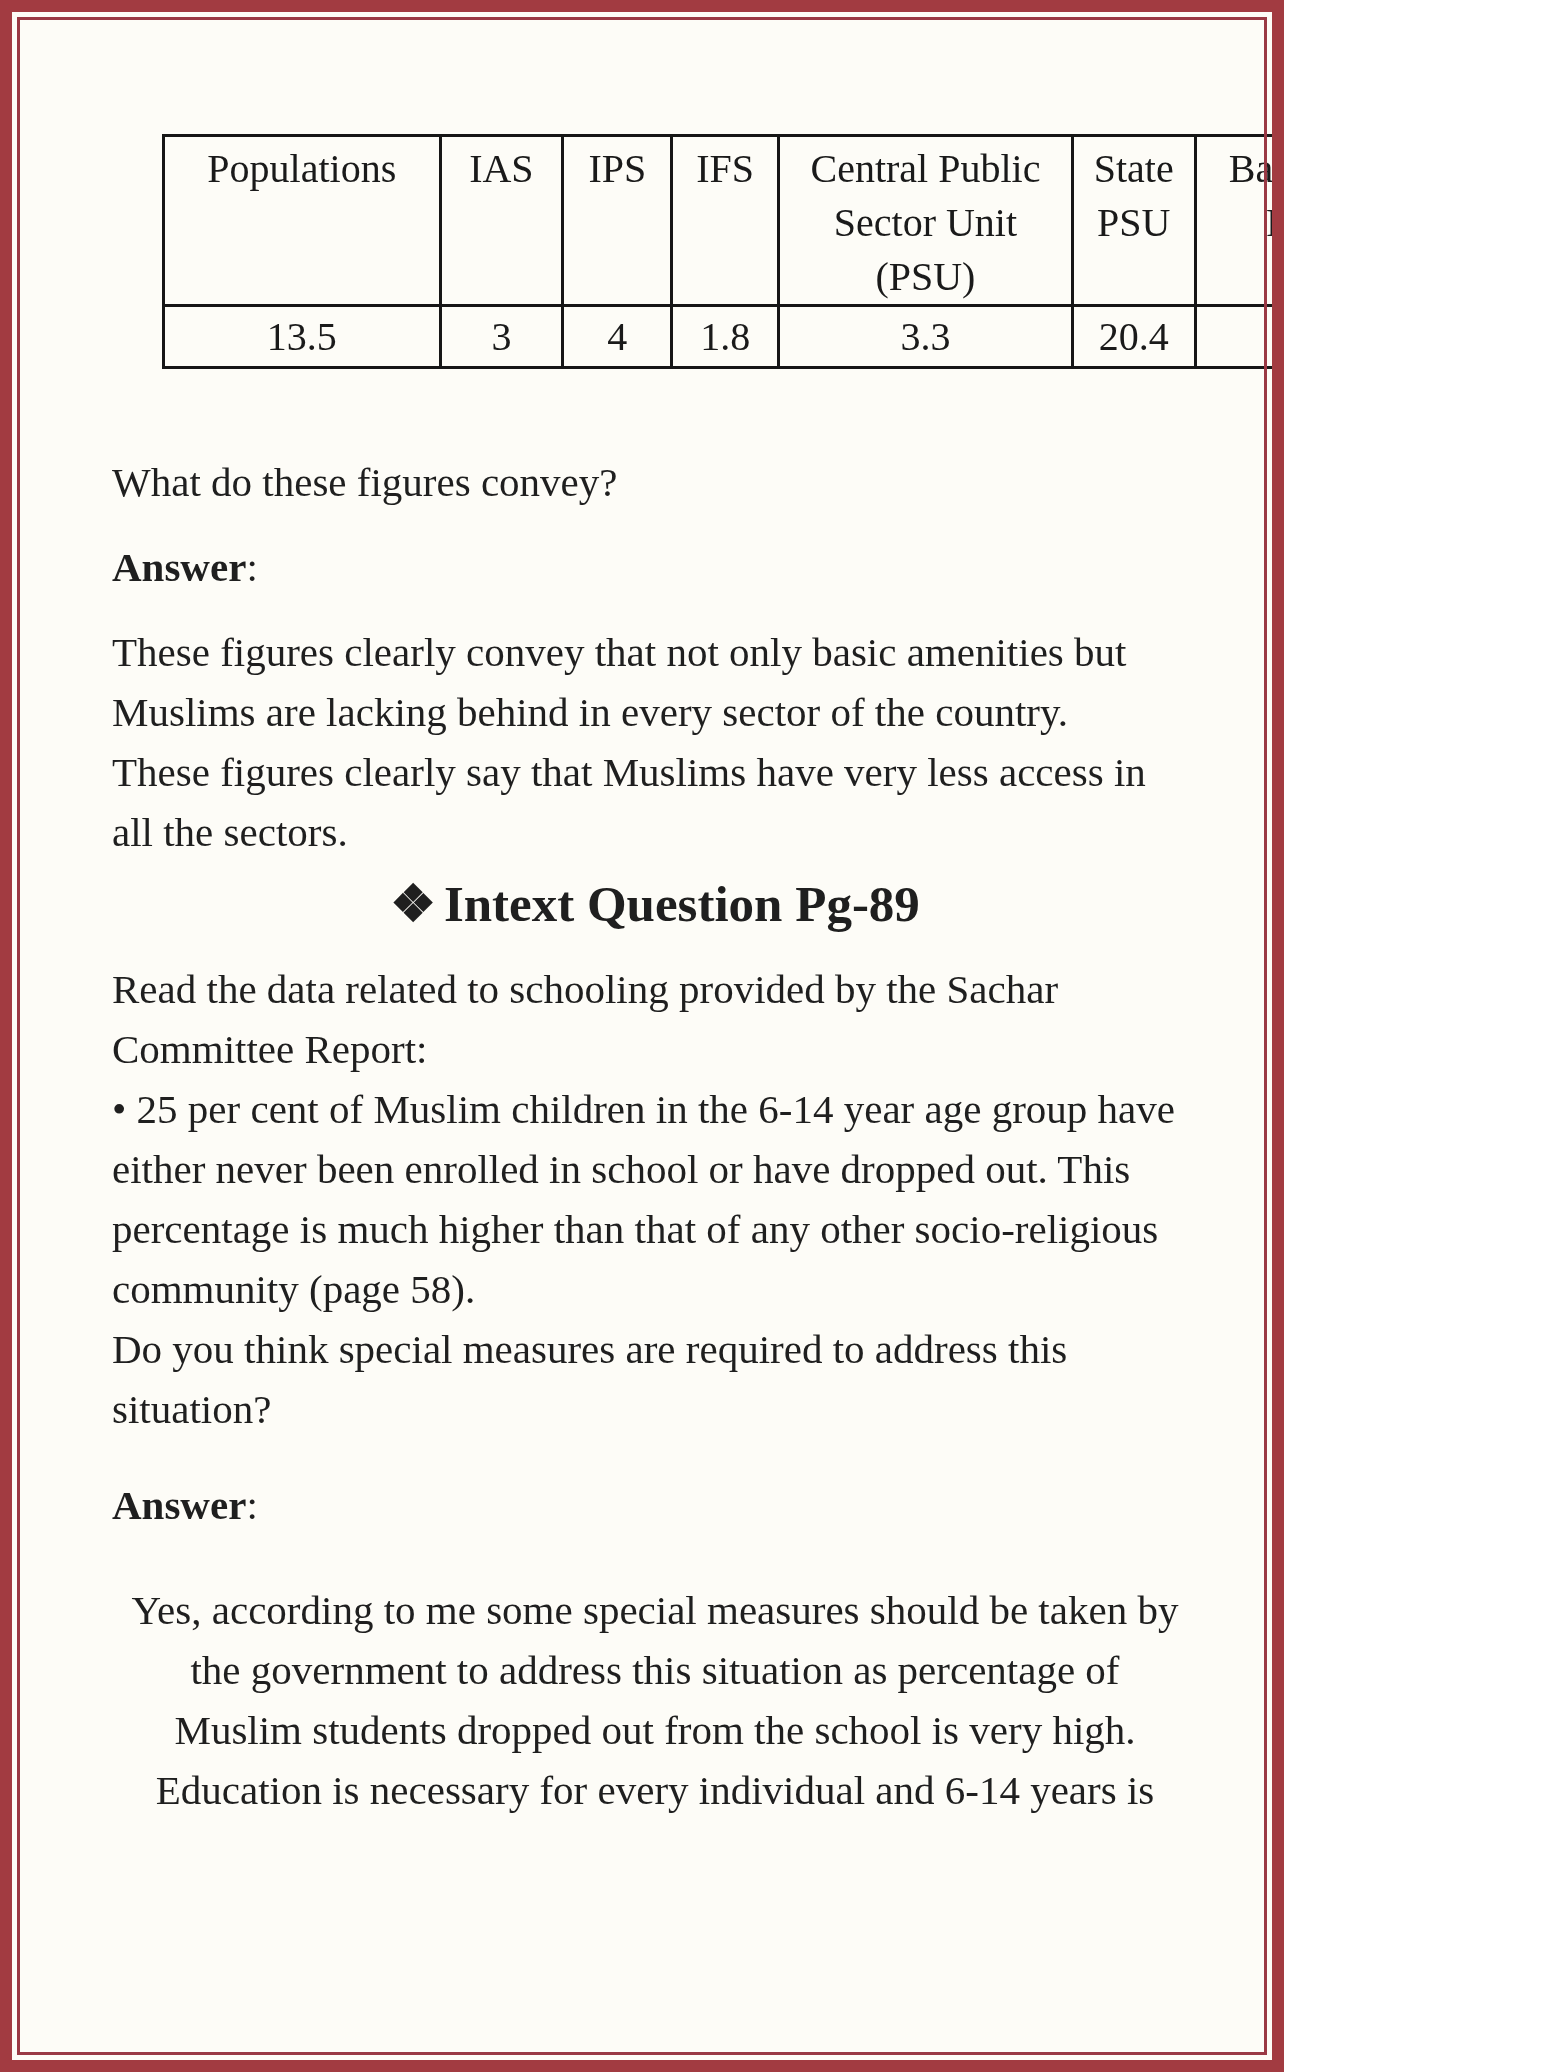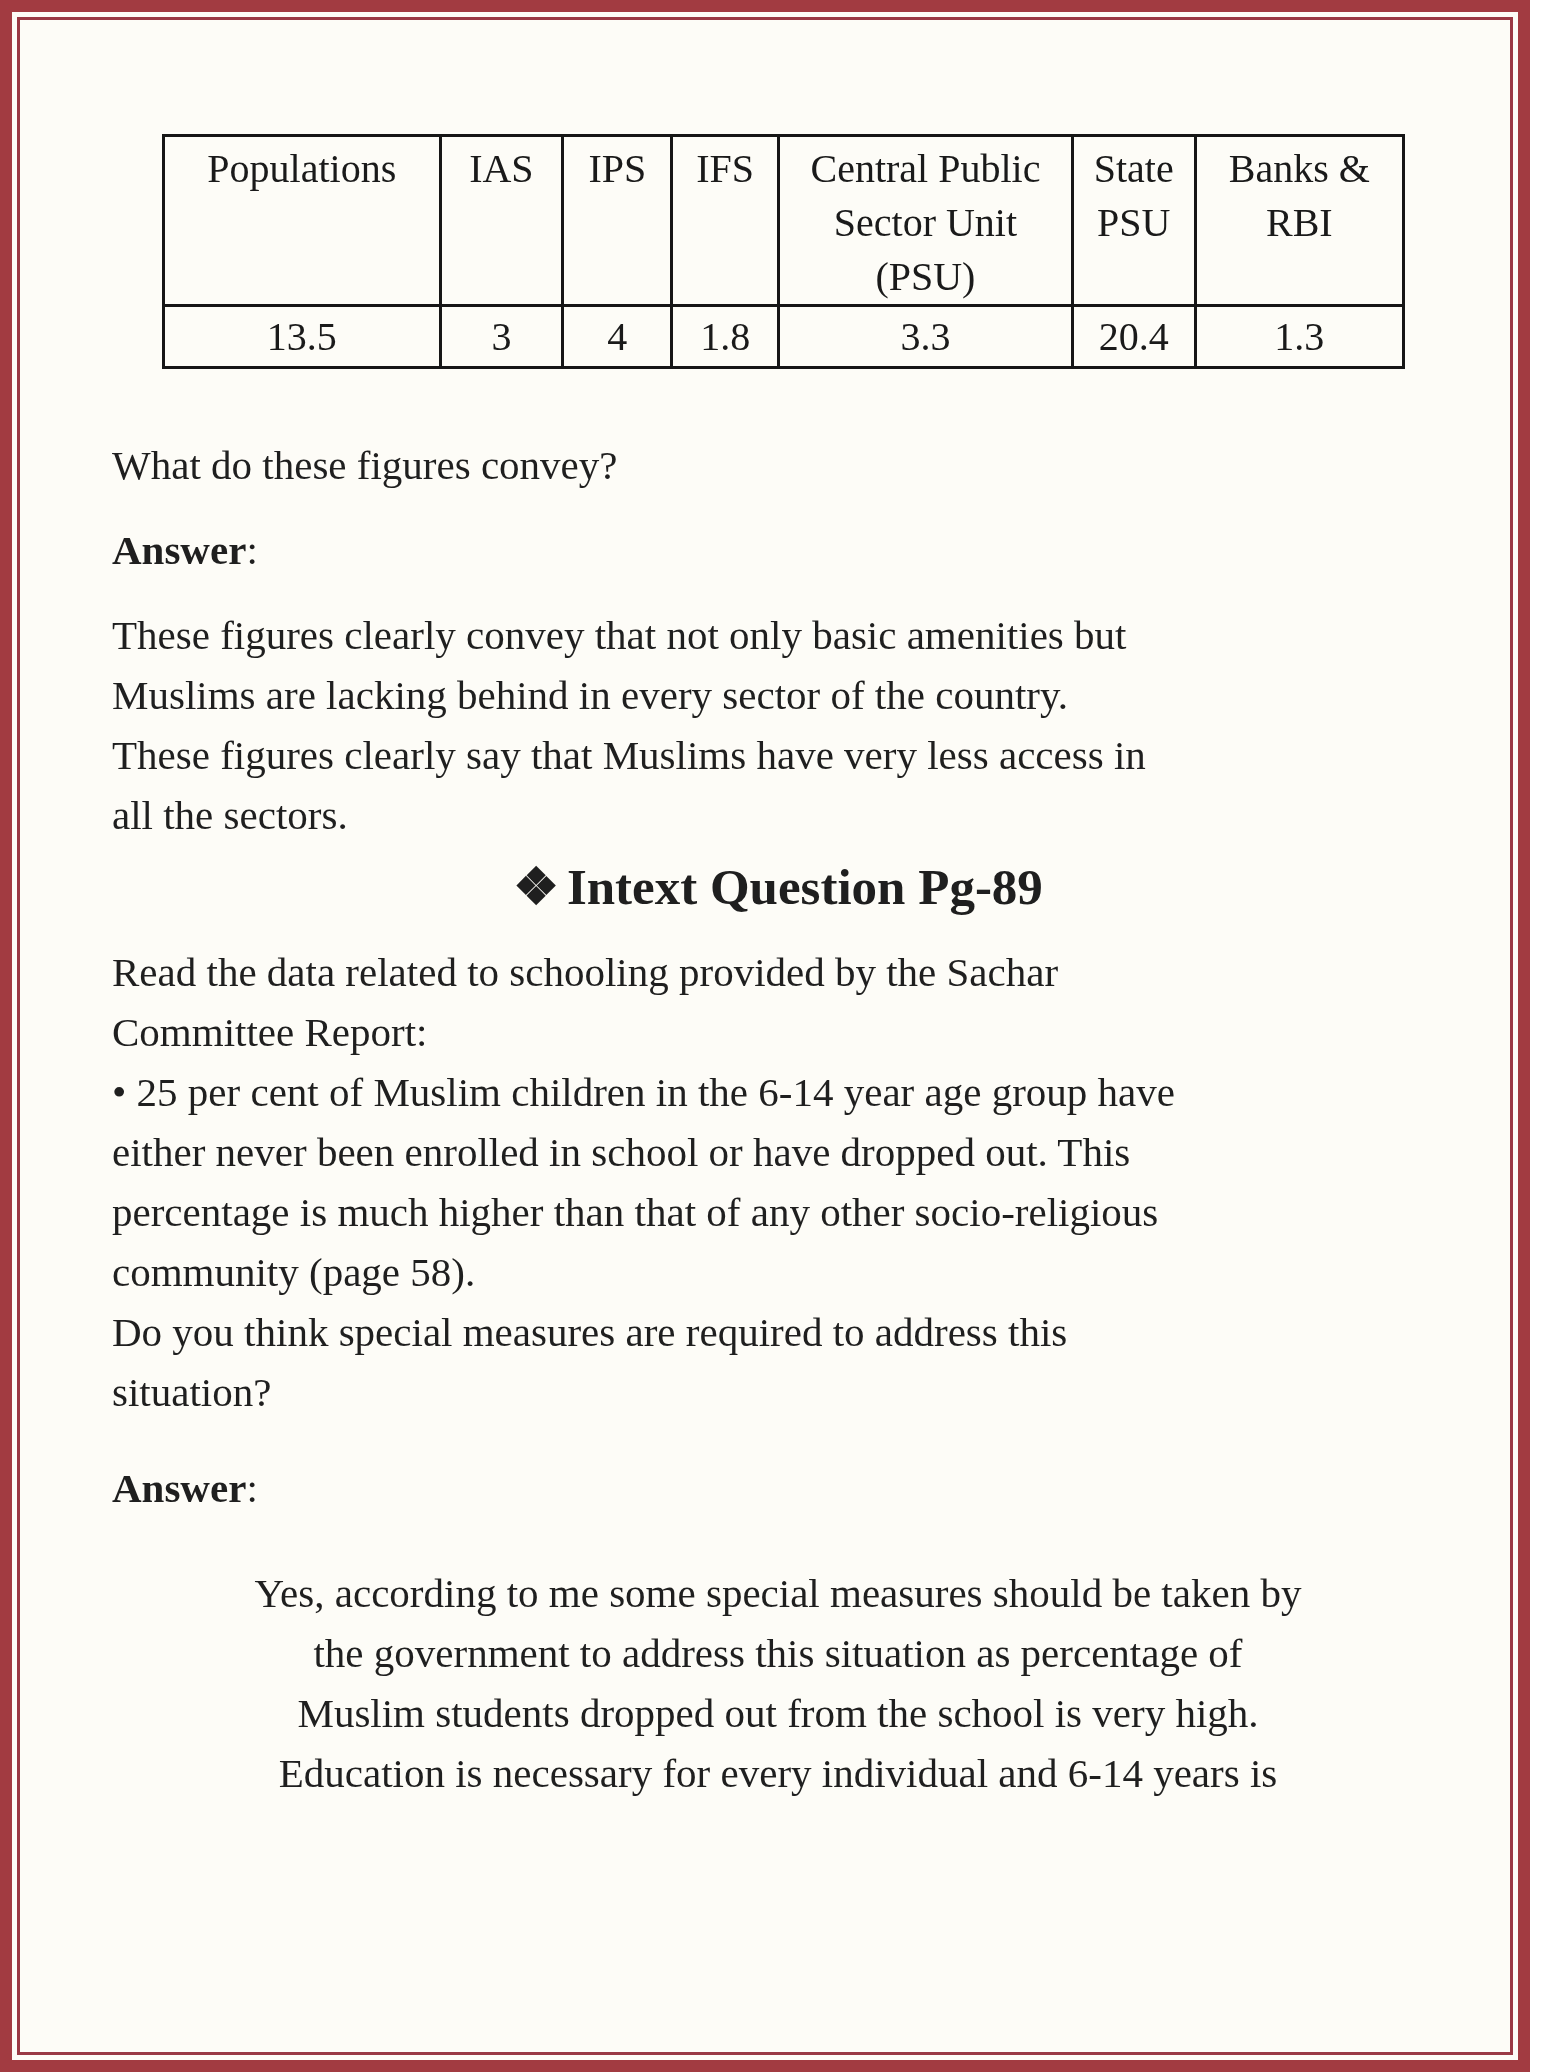--- a/index.html
+++ b/index.html
@@ -1,18 +1,18 @@
 <!DOCTYPE html>
 <html><head>
 <meta charset="utf-8">
 <style>
   html, body { margin: 0; padding: 0; background: #ffffff; }
   .page {
     position: relative;
-    width: 1530px;
+    width: 1284px;
     height: 2072px;
     background: #fdfcf7;
     overflow: hidden;
     font-family: "Liberation Serif", "DejaVu Serif", serif;
     color: #1f1f1f;
   }
   
   .frame-band {
     position: absolute; inset: 0;
     border: 12px solid #a23b41;
@@ -57,21 +57,21 @@
     padding-top: 5px;
   }
   .stats-table td {
     height: 62px;
     vertical-align: middle;
   }
   .para {
     white-space: pre-line;
     margin: 25px 0 0 0;
   }
-  .para-first { margin-top: 66px; }
+  .para-first { margin-top: 83px; }
   .para-last  { margin-top: 45px; text-align: center; }
   .label {
     font-weight: bold;
     margin: 25px 0 0 0;
   }
   .label-answer2 { margin-top: 36px; }
   .label .colon { font-weight: normal; }
   .heading {
     margin: 12px 0 0 0;
     text-align: center;

